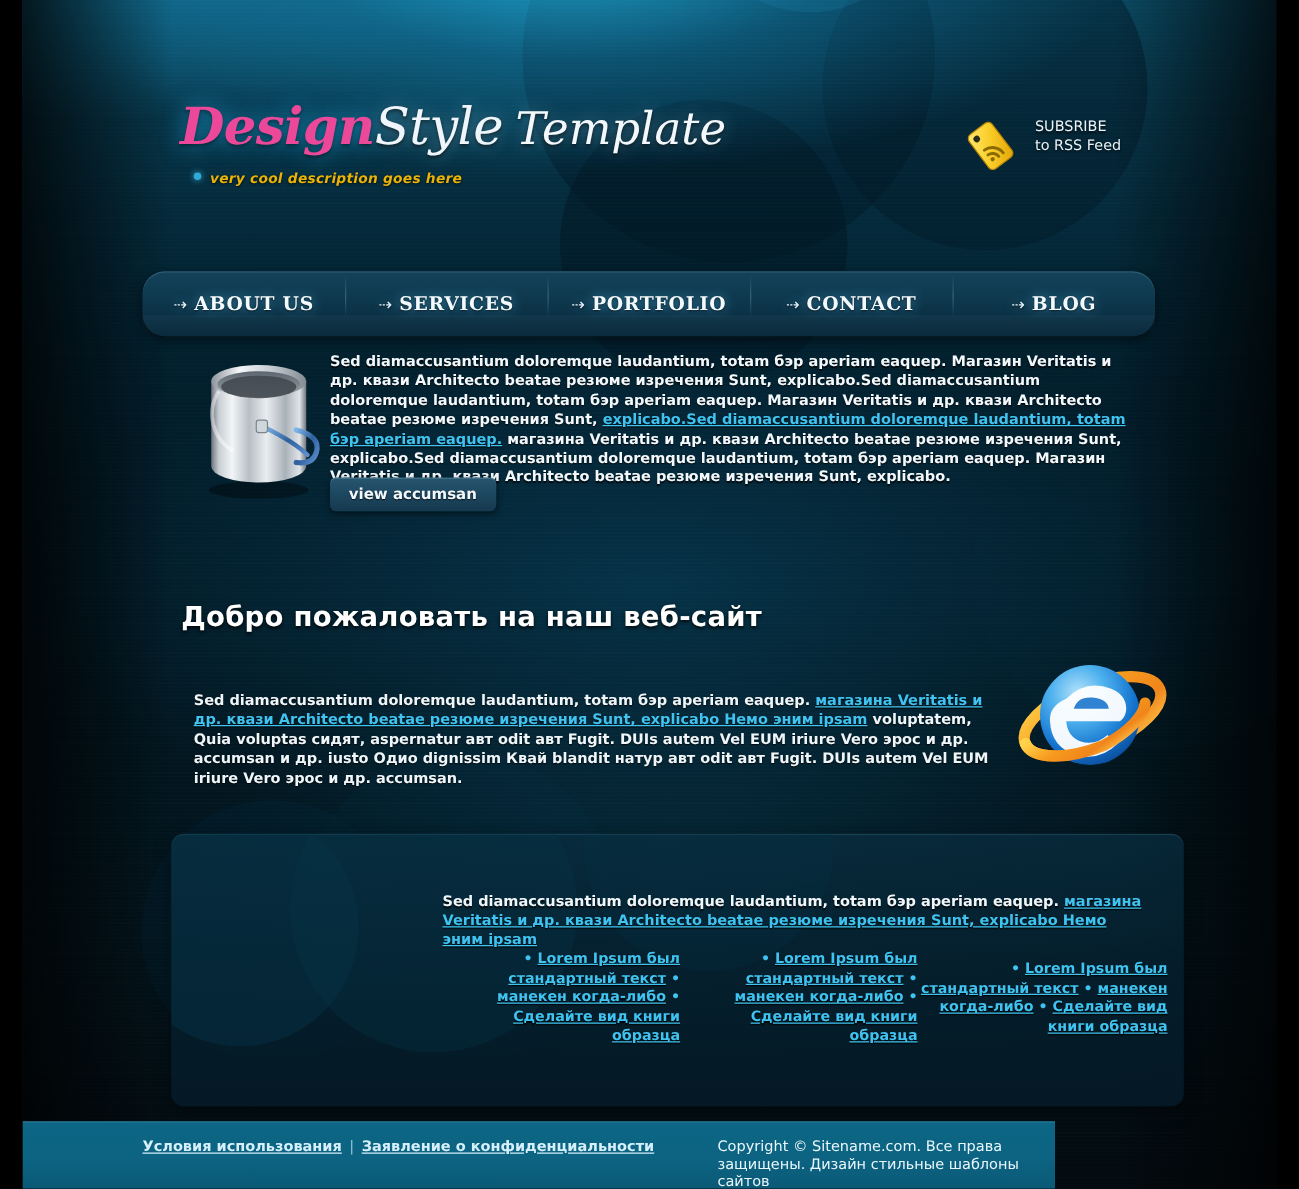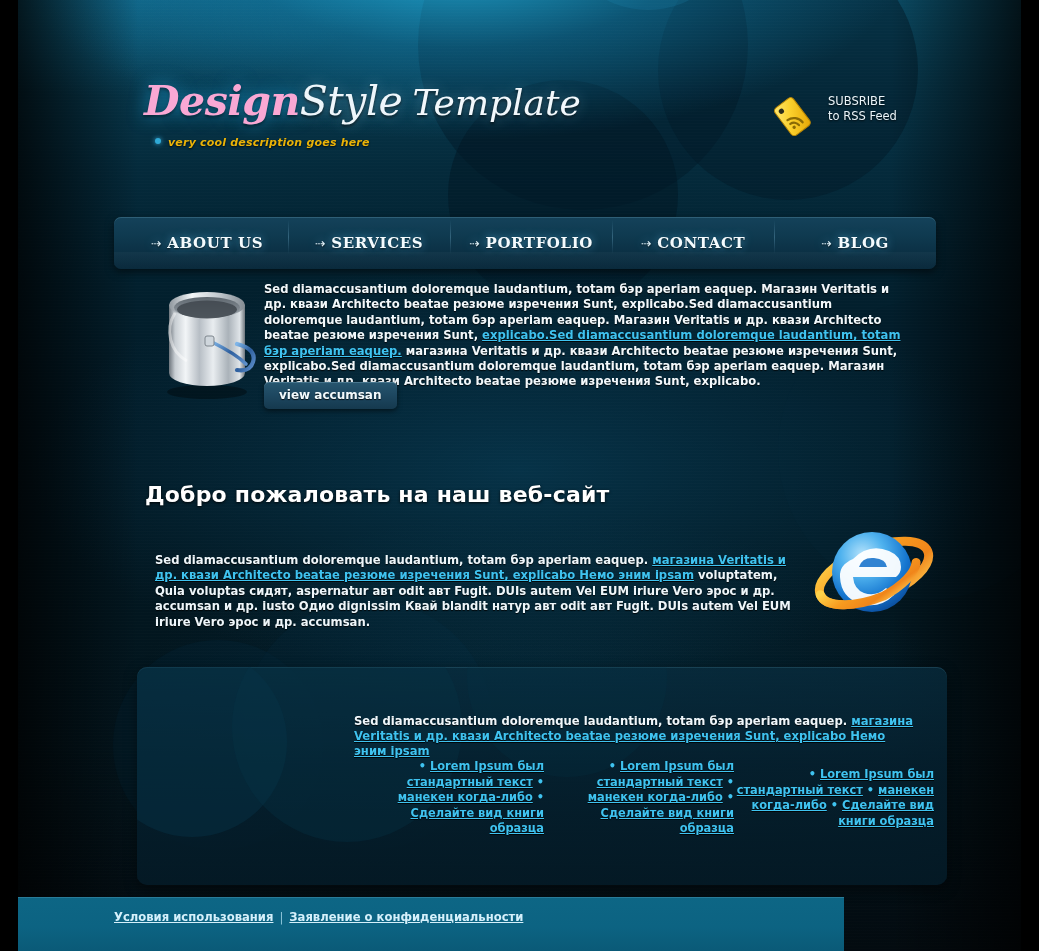--- a/index.html
+++ b/index.html
@@ -49,21 +49,21 @@
   .bg-scan{
     background:repeating-linear-gradient(180deg, rgba(255,255,255,.018) 0px, rgba(255,255,255,.018) 1px, rgba(0,0,0,0) 1px, rgba(0,0,0,0) 3px);
     opacity:.55;
   }
 
   
   #header{position:absolute;left:0;top:0;width:1003px;height:200px;}
   #logo{position:absolute;left:126px;top:77px;white-space:nowrap;}
   #logo .lg1{
     font-family:"DejaVu Serif", serif; font-style:italic; font-weight:bold;
-    font-size:41px; color:#f9a8d4; letter-spacing:-.5px;
+    font-size:41px; color:#ec4899; letter-spacing:-.5px;
     text-shadow:0 0 18px rgba(30,170,225,.75), 0 2px 3px rgba(0,0,0,.7);
   }
   #logo .lg2{
     font-family:"DejaVu Serif", serif; font-style:italic; font-weight:normal;
     font-size:41px; color:#eef6fb; letter-spacing:-.5px;
     text-shadow:0 0 14px rgba(160,215,240,.45), 0 2px 3px rgba(0,0,0,.7);
   }
   #logo .lg3{
     font-family:"DejaVu Serif", serif; font-style:italic; font-weight:normal;
     font-size:36px; color:#f2f8fc; margin-left:10px;
@@ -86,24 +86,24 @@
   #rss .tag{position:absolute;left:0;top:4px;width:44px;height:44px;}
   #rss .txt{
     position:absolute;left:54px;top:6px;
     font-family:"DejaVu Sans", sans-serif;font-size:11.5px;color:#eaf4f9;
     line-height:15px;text-shadow:0 1px 2px rgba(0,0,0,.75);
   }
 
   
   #nav{
     position:absolute;left:96px;top:217px;width:810px;height:52px;
-    border-radius:7px;
+    border-radius:18px;
     background:linear-gradient(180deg,#14425a 0%, #0f3a50 35%, #0b3044 70%, #0a2a3c 100%);
     box-shadow:inset 0 1px 0 rgba(140,200,225,.22), 0 3px 9px rgba(0,0,0,.55);
-    display:flex; align-items:center;padding-left:12px;
+    display:flex; align-items:center;
   }
   #nav::after{
     content:"";position:absolute;left:0;right:0;bottom:0;height:17px;
     border-radius:0 0 7px 7px;
     background:linear-gradient(180deg, rgba(255,255,255,.03), rgba(255,255,255,0));
   }
   .nav-item{
     flex:1 1 0; text-align:center; position:relative;
     font-family:"DejaVu Serif", serif; font-weight:bold; font-size:15px;
     color:#f4fbfe; letter-spacing:.6px;
@@ -388,15 +388,16 @@
         <a href="#">Сделайте вид книги образца</a>
       </div>
 
     </div>
   </div>
 
   <div id="footer">
     <div id="footer-links">
       <a href="#">Условия использования</a><span class="sep">|</span><a href="#">Заявление о конфиденциальности</a>
     </div>
+    <div id="footer-copy">Copyright © Sitename.com. Все права защищены. Дизайн стильные шаблоны сайтов</div>
   </div>
 
 </div>
 
 </body></html>

